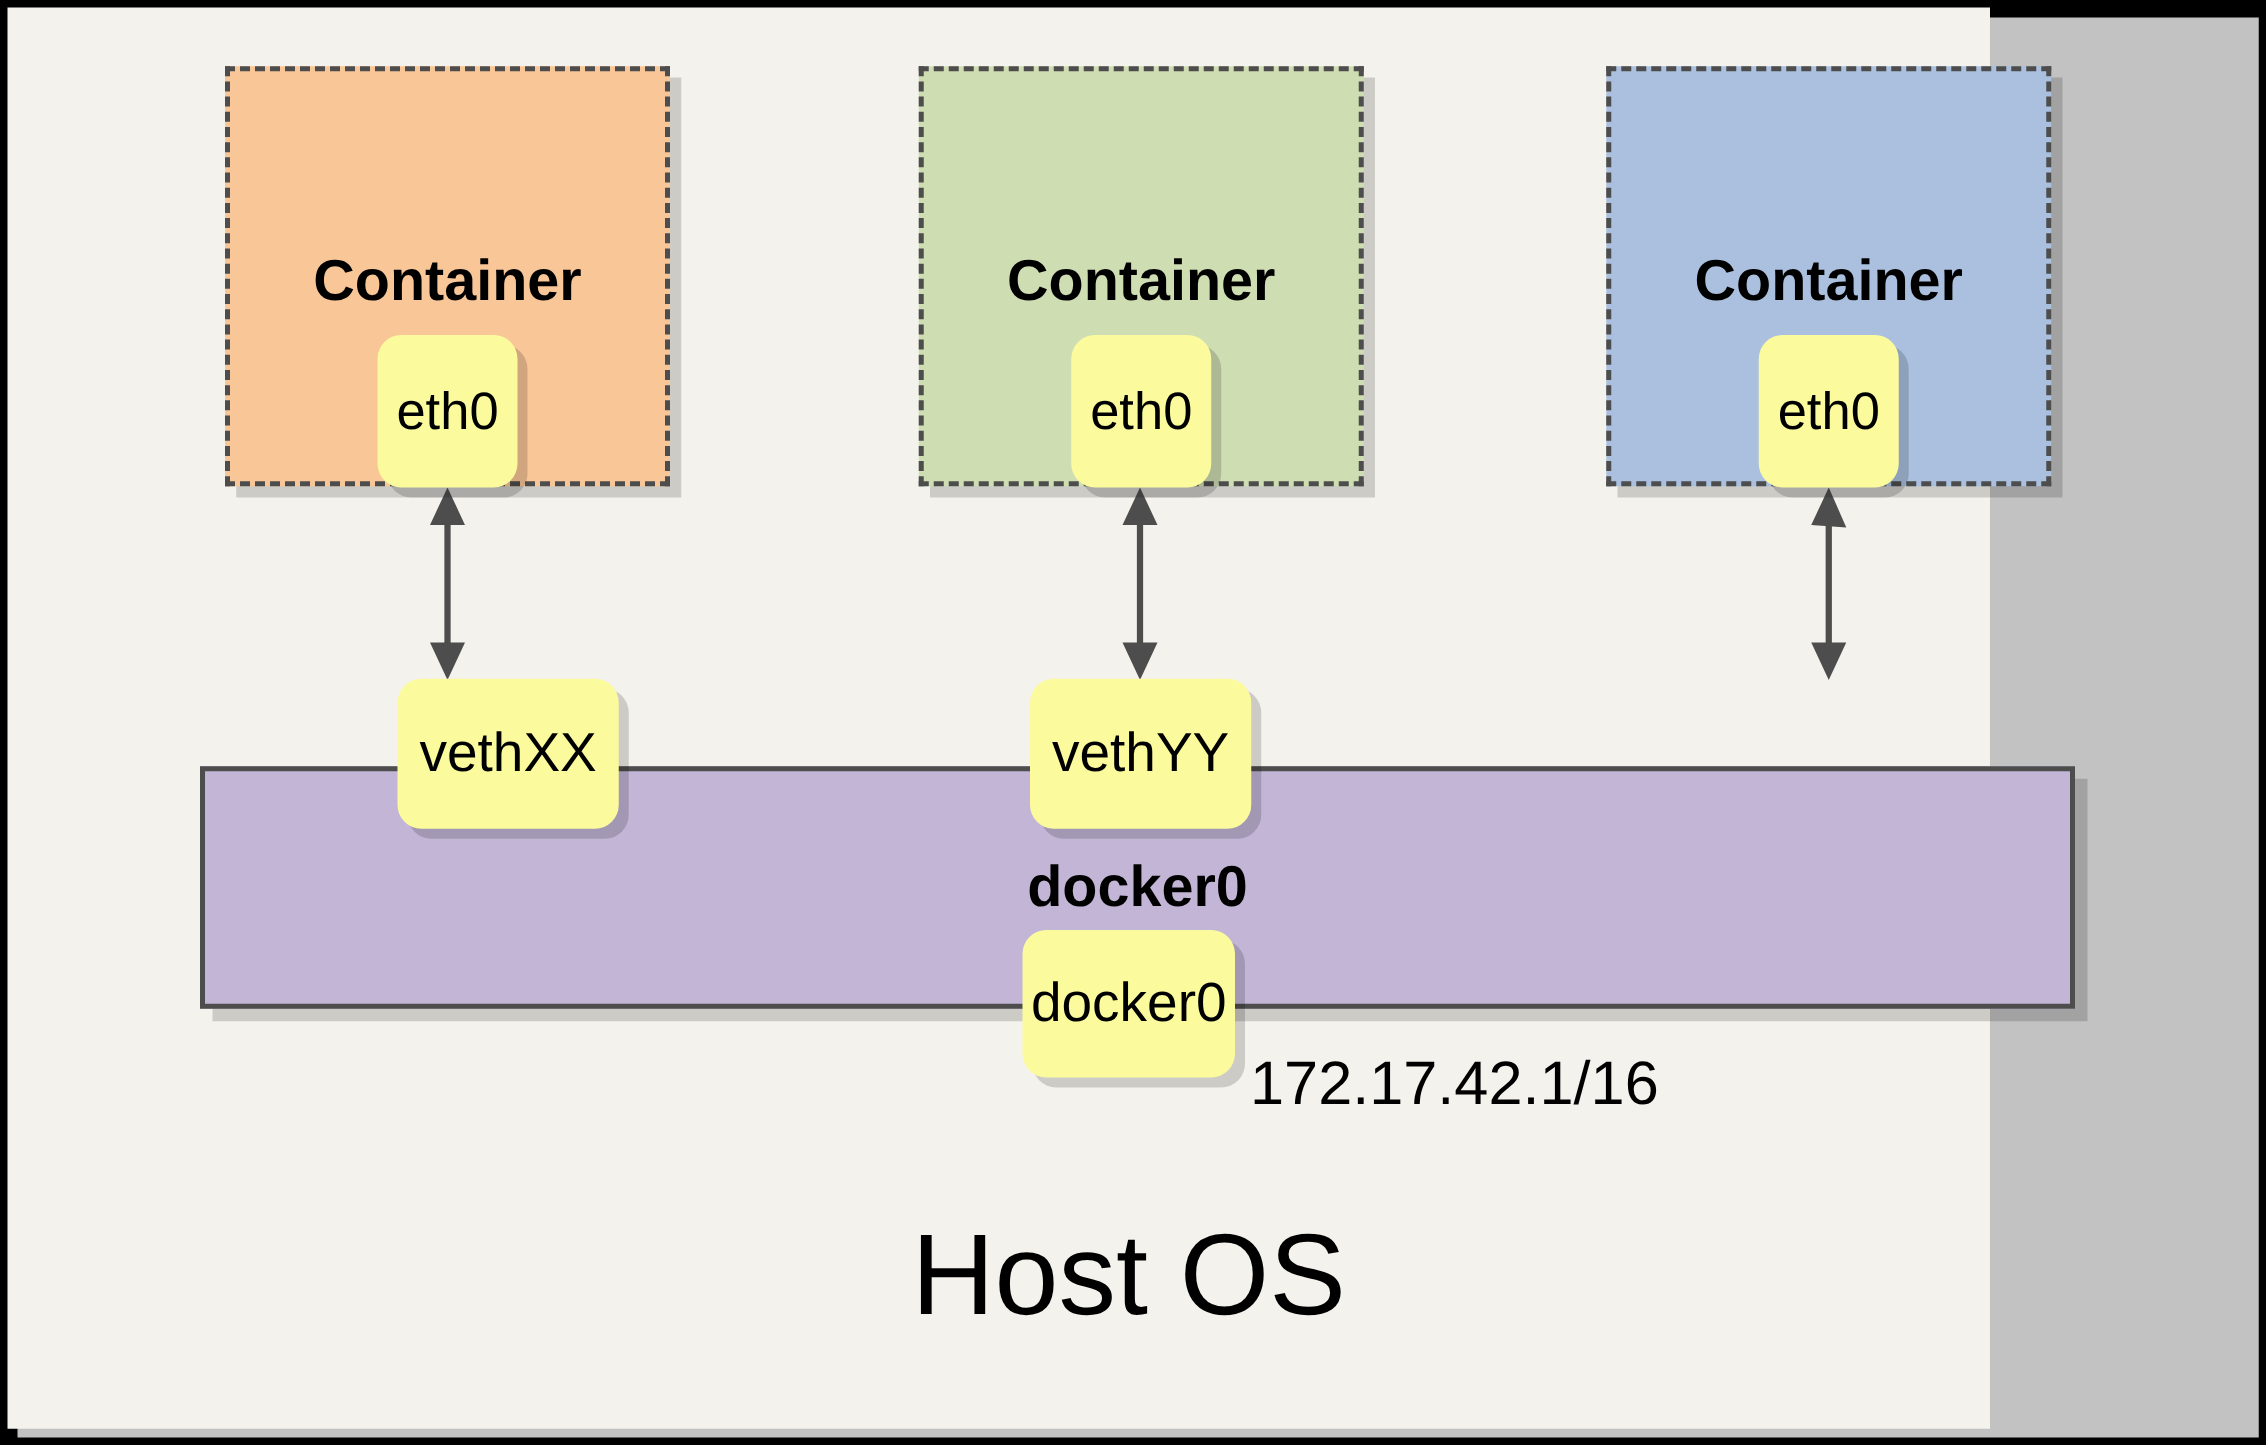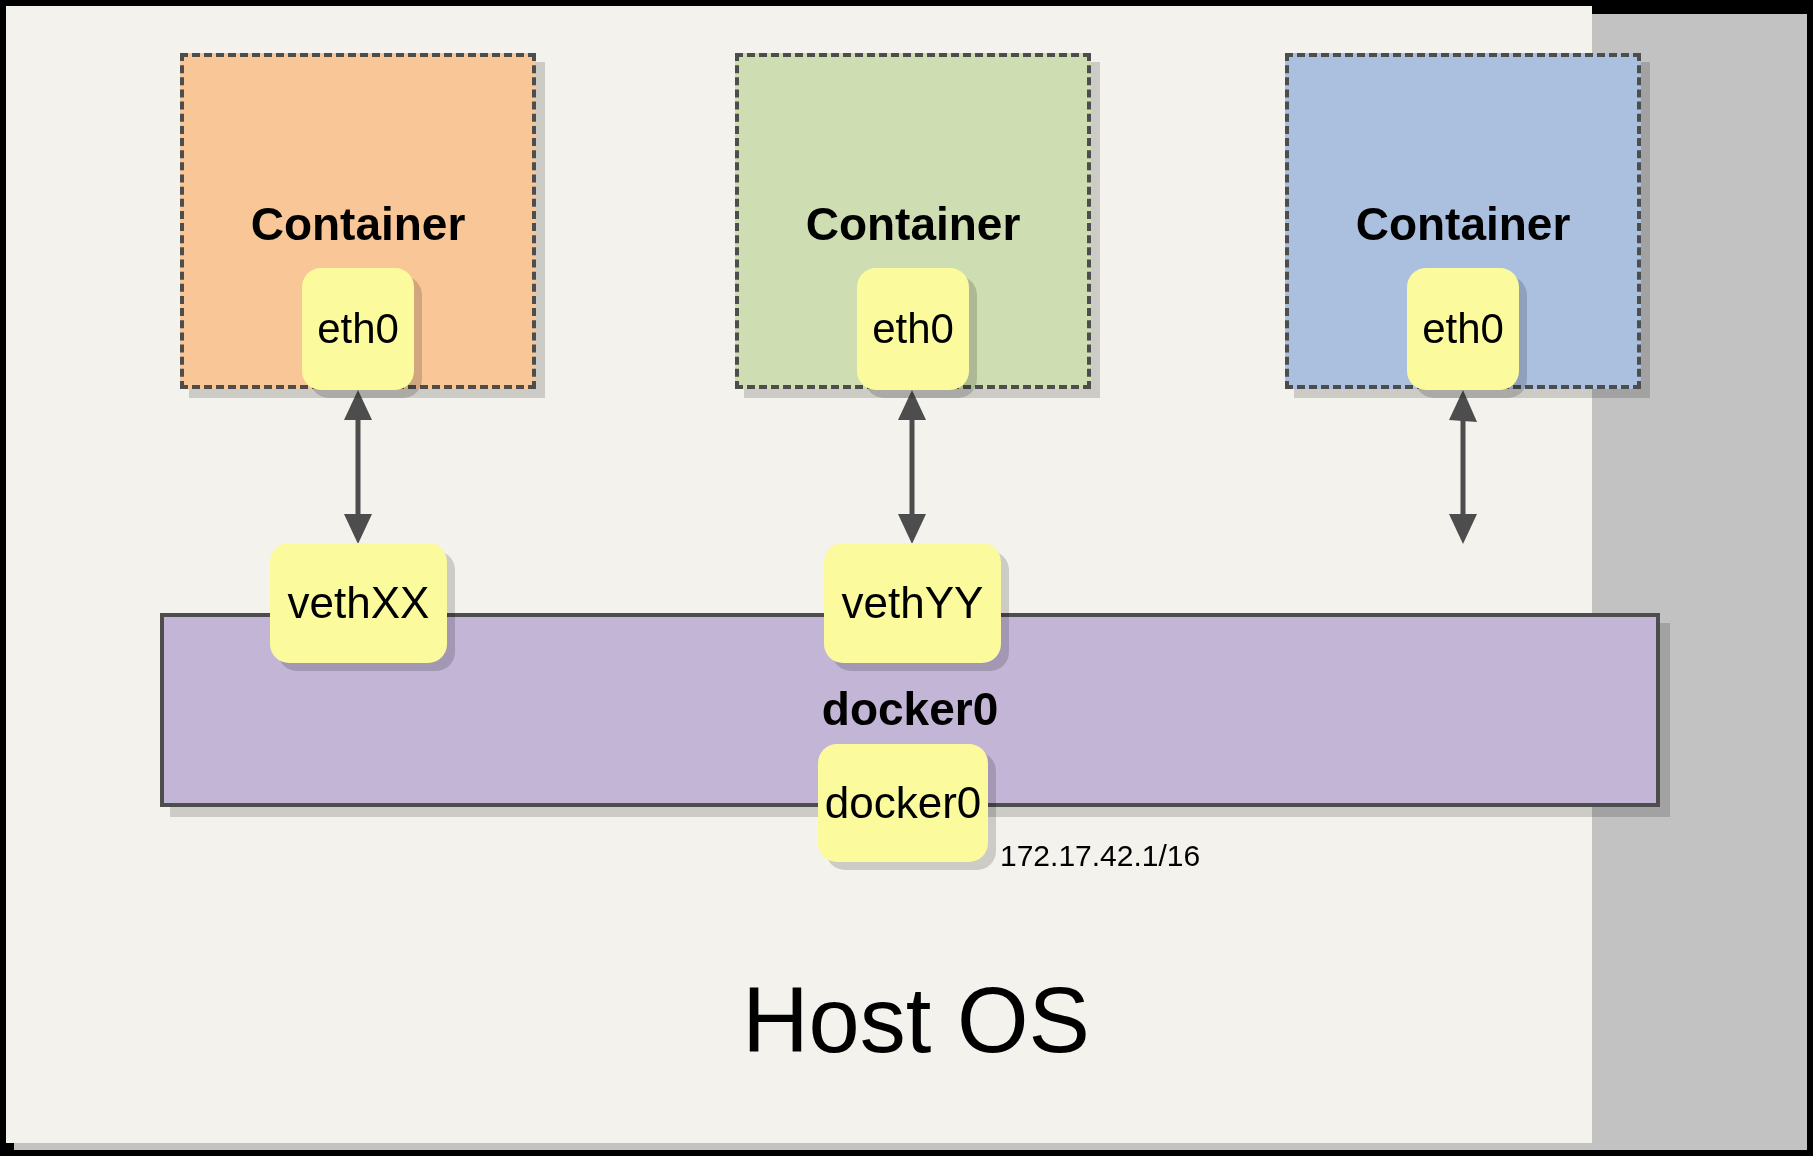--- a/index.html
+++ b/index.html
@@ -54,25 +54,25 @@
     z-index:1;
   }
   .bridge-label{
     position:absolute;left:154px;top:676px;width:1500px;
     text-align:center;font-size:46px;font-weight:bold;color:#000;
     z-index:2;
   }
   .bridge-chip{left:812px;top:738px;width:170px;height:118px;font-size:44px;}
   .bridge-ip{
     position:absolute;left:994px;top:833px;
-    font-size:30px;color:#000;z-index:2;
+    font-size:49px;color:#000;z-index:2;
   }
   .host-os{
     position:absolute;left:0;top:962px;width:1794px;
-    text-align:center;font-size:92px;color:#000;padding-left:13px;
+    text-align:center;font-size:92px;color:#000;
   }
 </style>
 </head>
 <body>
 
 <div class="canvas">
   <div class="page-shadow"></div>
   <div class="page">
 
     <div class="container-box" style="left: 174px; background-color: rgb(249, 198, 151);">
@@ -108,21 +108,21 @@
     </svg>
     <svg class="arrow arrow-3" viewBox="0 0 36 154">
       <rect x="15.5" y="26" width="5" height="102" fill="#4D4D4D"></rect>
       <polygon points="18,0 4,30 32,32" fill="#4D4D4D"></polygon>
       <polygon points="18,154 4,124 32,124" fill="#4D4D4D"></polygon>
     </svg>
 
     <div class="bridge-bar" style="background-color: rgb(195, 181, 214);"></div>
     <div class="bridge-label">docker0</div>
 
-    <div class="chip veth-chip veth-1" style="background-color: rgb(251, 251, 157);">
+    <div class="chip veth-chip veth-1" style="background-color: rgb(251, 251, 157); margin-left: 48px;">
       <span>vethXX</span>
     </div>
     <div class="chip veth-chip veth-2" style="background-color: rgb(251, 251, 157);">
       <span>vethYY</span>
     </div>
 
     <div class="chip bridge-chip" style="background-color: rgb(251, 251, 157);">
       <span>docker0</span>
     </div>
     <div class="bridge-ip">172.17.42.1/16</div>

